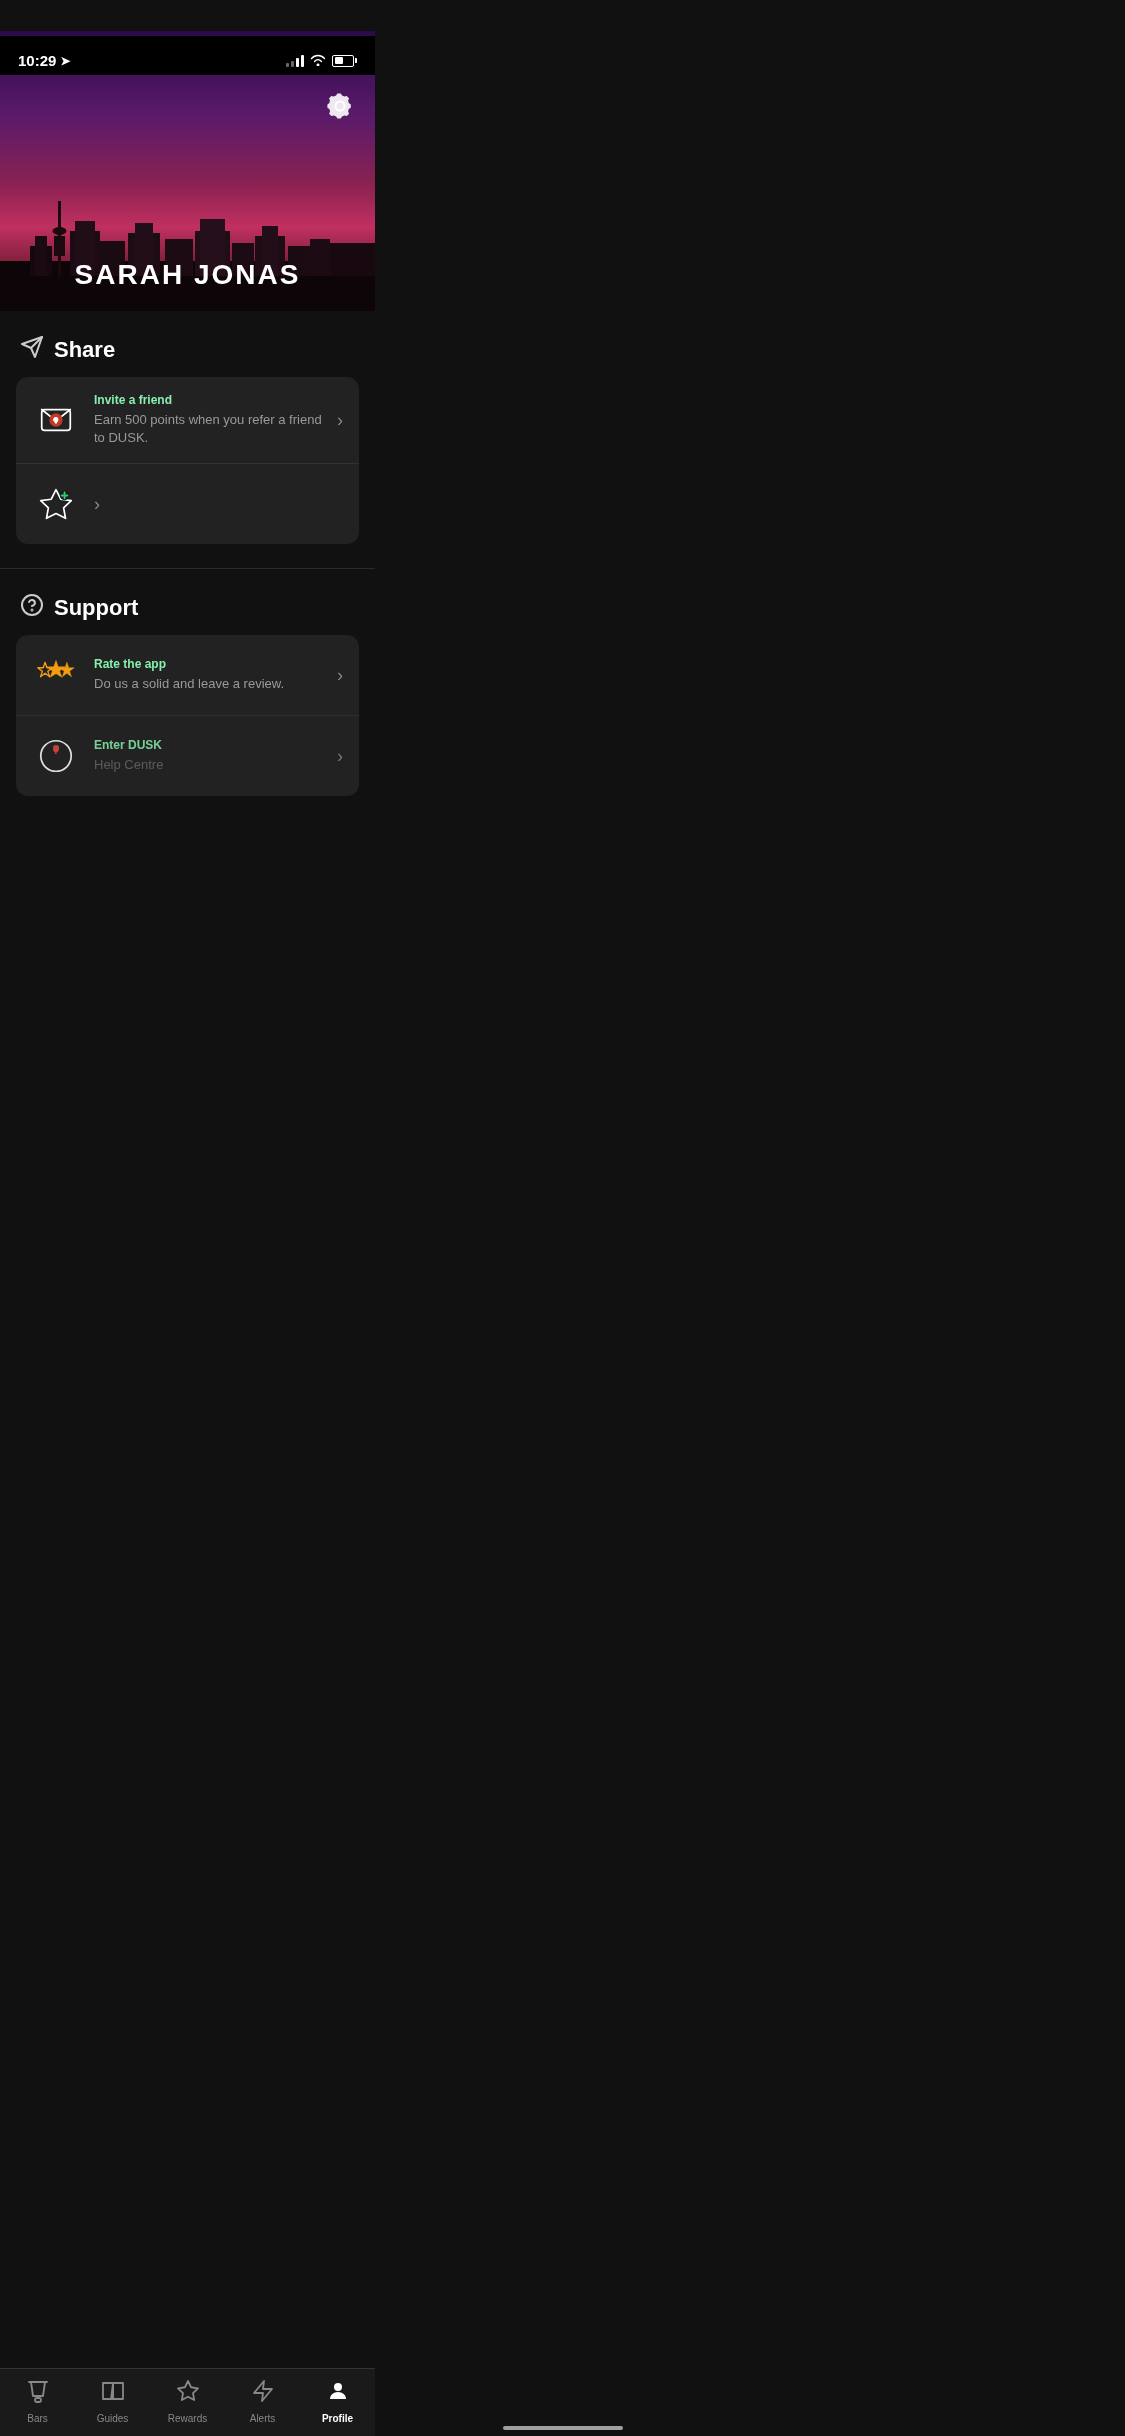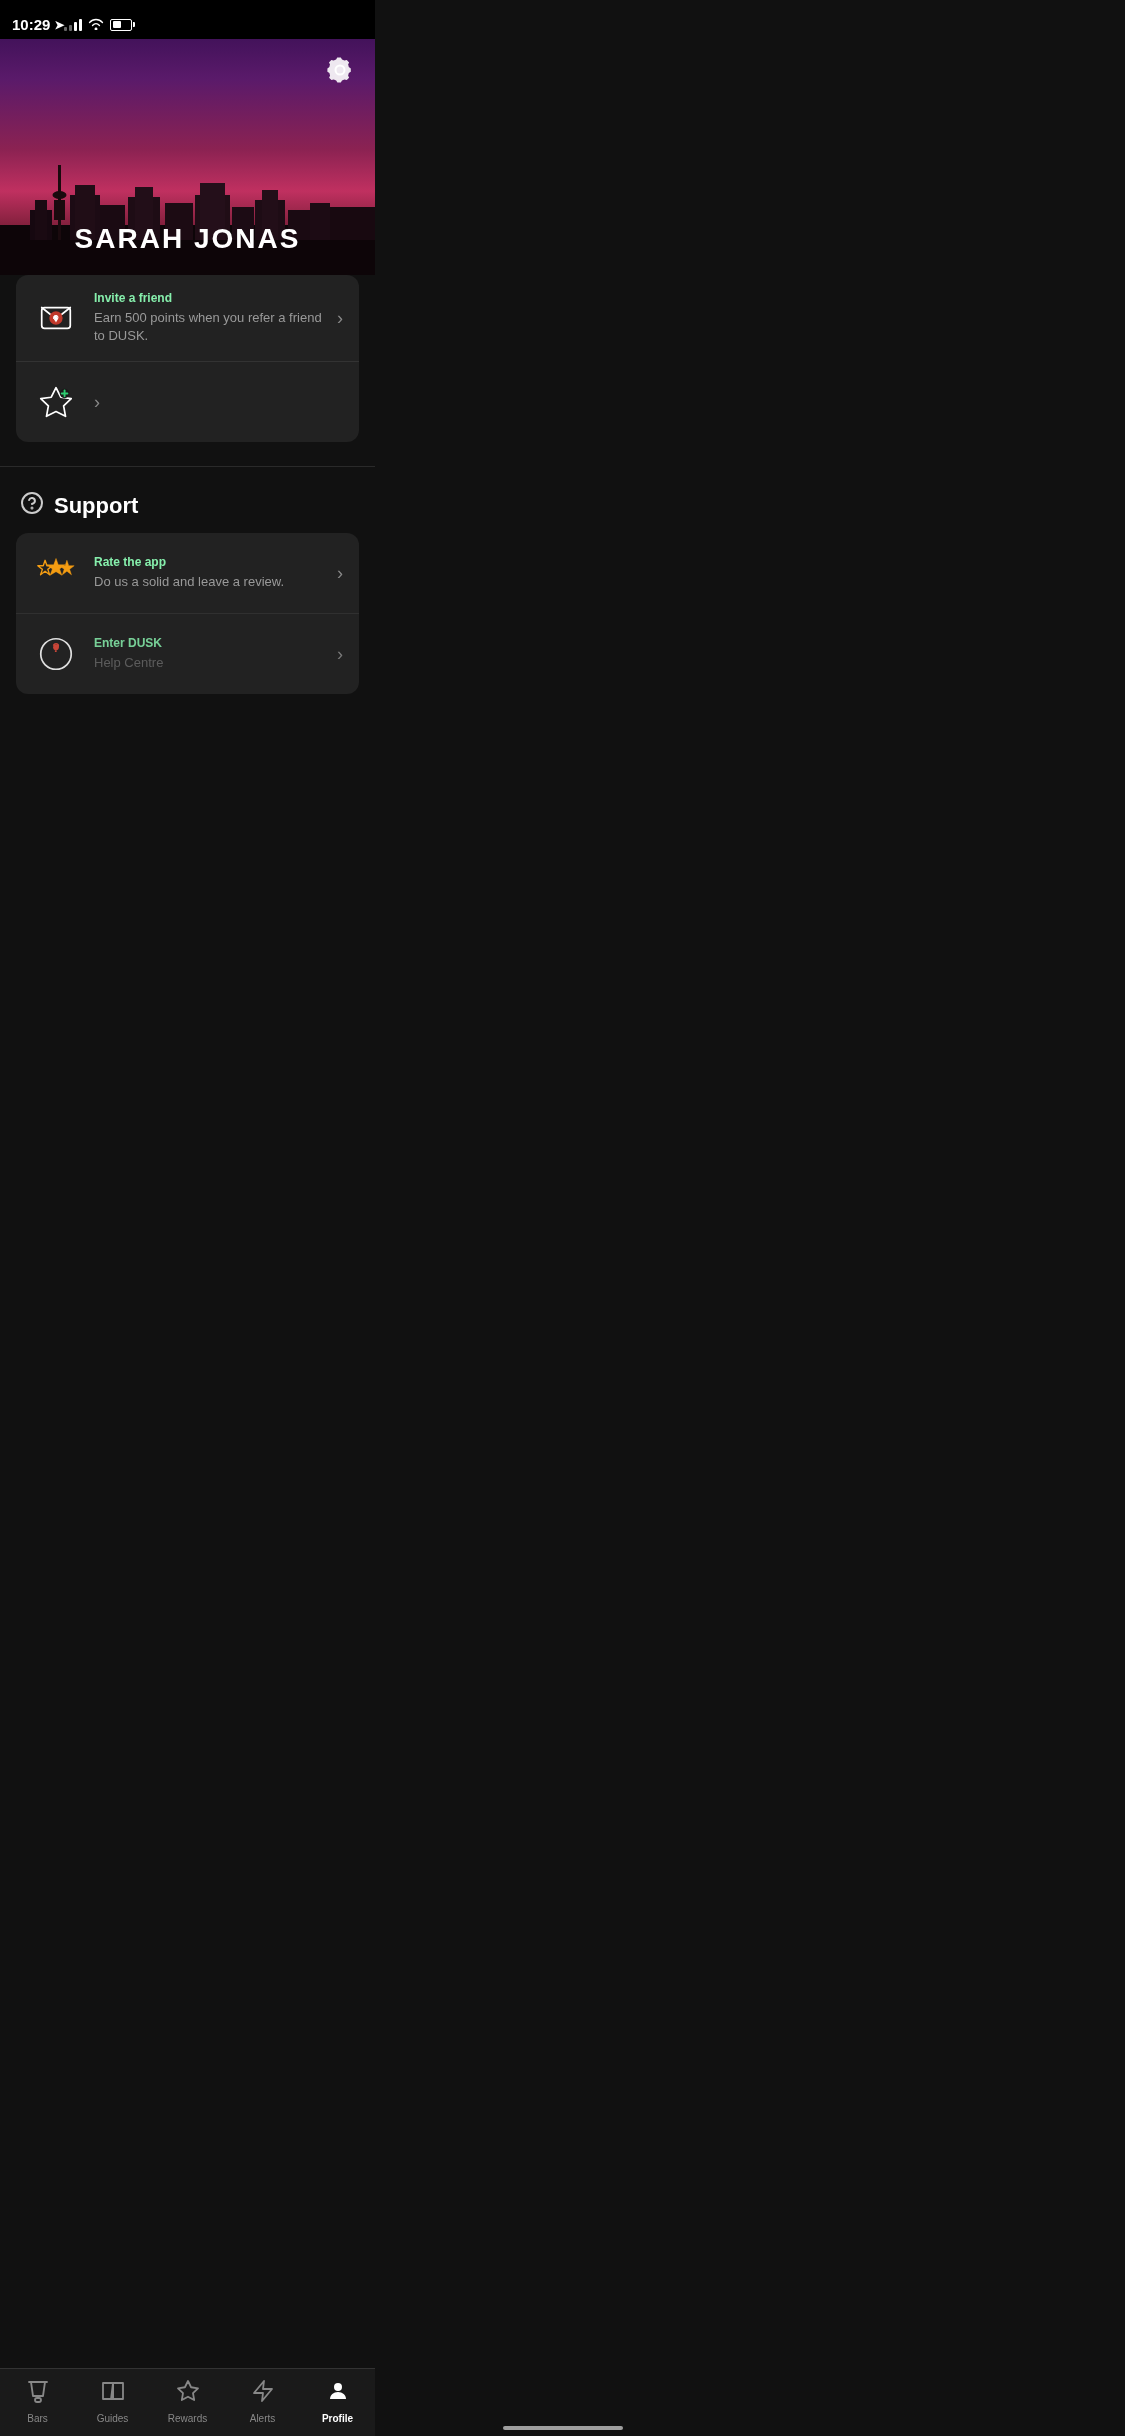--- a/index.html
+++ b/index.html
@@ -10,25 +10,27 @@
       min-height: 812px;
       background: #111;
       font-family: -apple-system, BlinkMacSystemFont, 'Helvetica Neue', sans-serif;
       color: #fff;
       overflow-x: hidden;
     }
 
     
     .status-bar {
       display: flex;
-      align-items: center;
-      padding: 14px 12px 6px;
+      justify-content: space-between;
+      align-items: center;
+      padding: 14px 18px 6px;
       background: transparent;
       position: relative;
       z-index: 10;
+      margin-top: 36px;
     }
     .status-time {
       font-size: 15px;
       font-weight: 600;
       color: #fff;
       display: flex;
       align-items: center;
       gap: 4px;
     }
     .status-right {
@@ -307,20 +309,29 @@
     <rect x="330" y="62" width="45" height="68" fill="#180910"></rect>
 
     <rect x="0" y="95" width="375" height="35" fill="#0d0508"></rect>
   </svg>
 
   <div class="hero-name">SARAH JONAS</div>
 </div>
 
 <div class="main-content">
 
+  <div class="section-header">
+    <span>
+      <svg width="24" height="24" viewBox="0 0 24 24" fill="none" stroke="#ccc" stroke-width="2" stroke-linecap="round" stroke-linejoin="round">
+        <line x1="22" y1="2" x2="11" y2="13"></line>
+        <polygon points="22 2 15 22 11 13 2 9 22 2"></polygon>
+      </svg>
+    </span>
+    <span>Share</span>
+  </div>
 
   <div class="card-group">
 
     <div class="card-item">
       <div class="card-icon">
         <svg width="42" height="42" viewBox="0 0 42 42" fill="none">
           <rect x="6" y="10" width="30" height="22" rx="3" stroke="white" stroke-width="1.8" fill="none"></rect>
           <polyline points="6,10 21,22 36,10" stroke="white" stroke-width="1.8" fill="none" stroke-linecap="round"></polyline>
           <circle cx="21" cy="21" r="7" fill="#c0392b" stroke="none"></circle>
           <path d="M21 17.5v7M17.5 21h7" stroke="white" stroke-width="1.8" stroke-linecap="round" style="display:none"></path>

